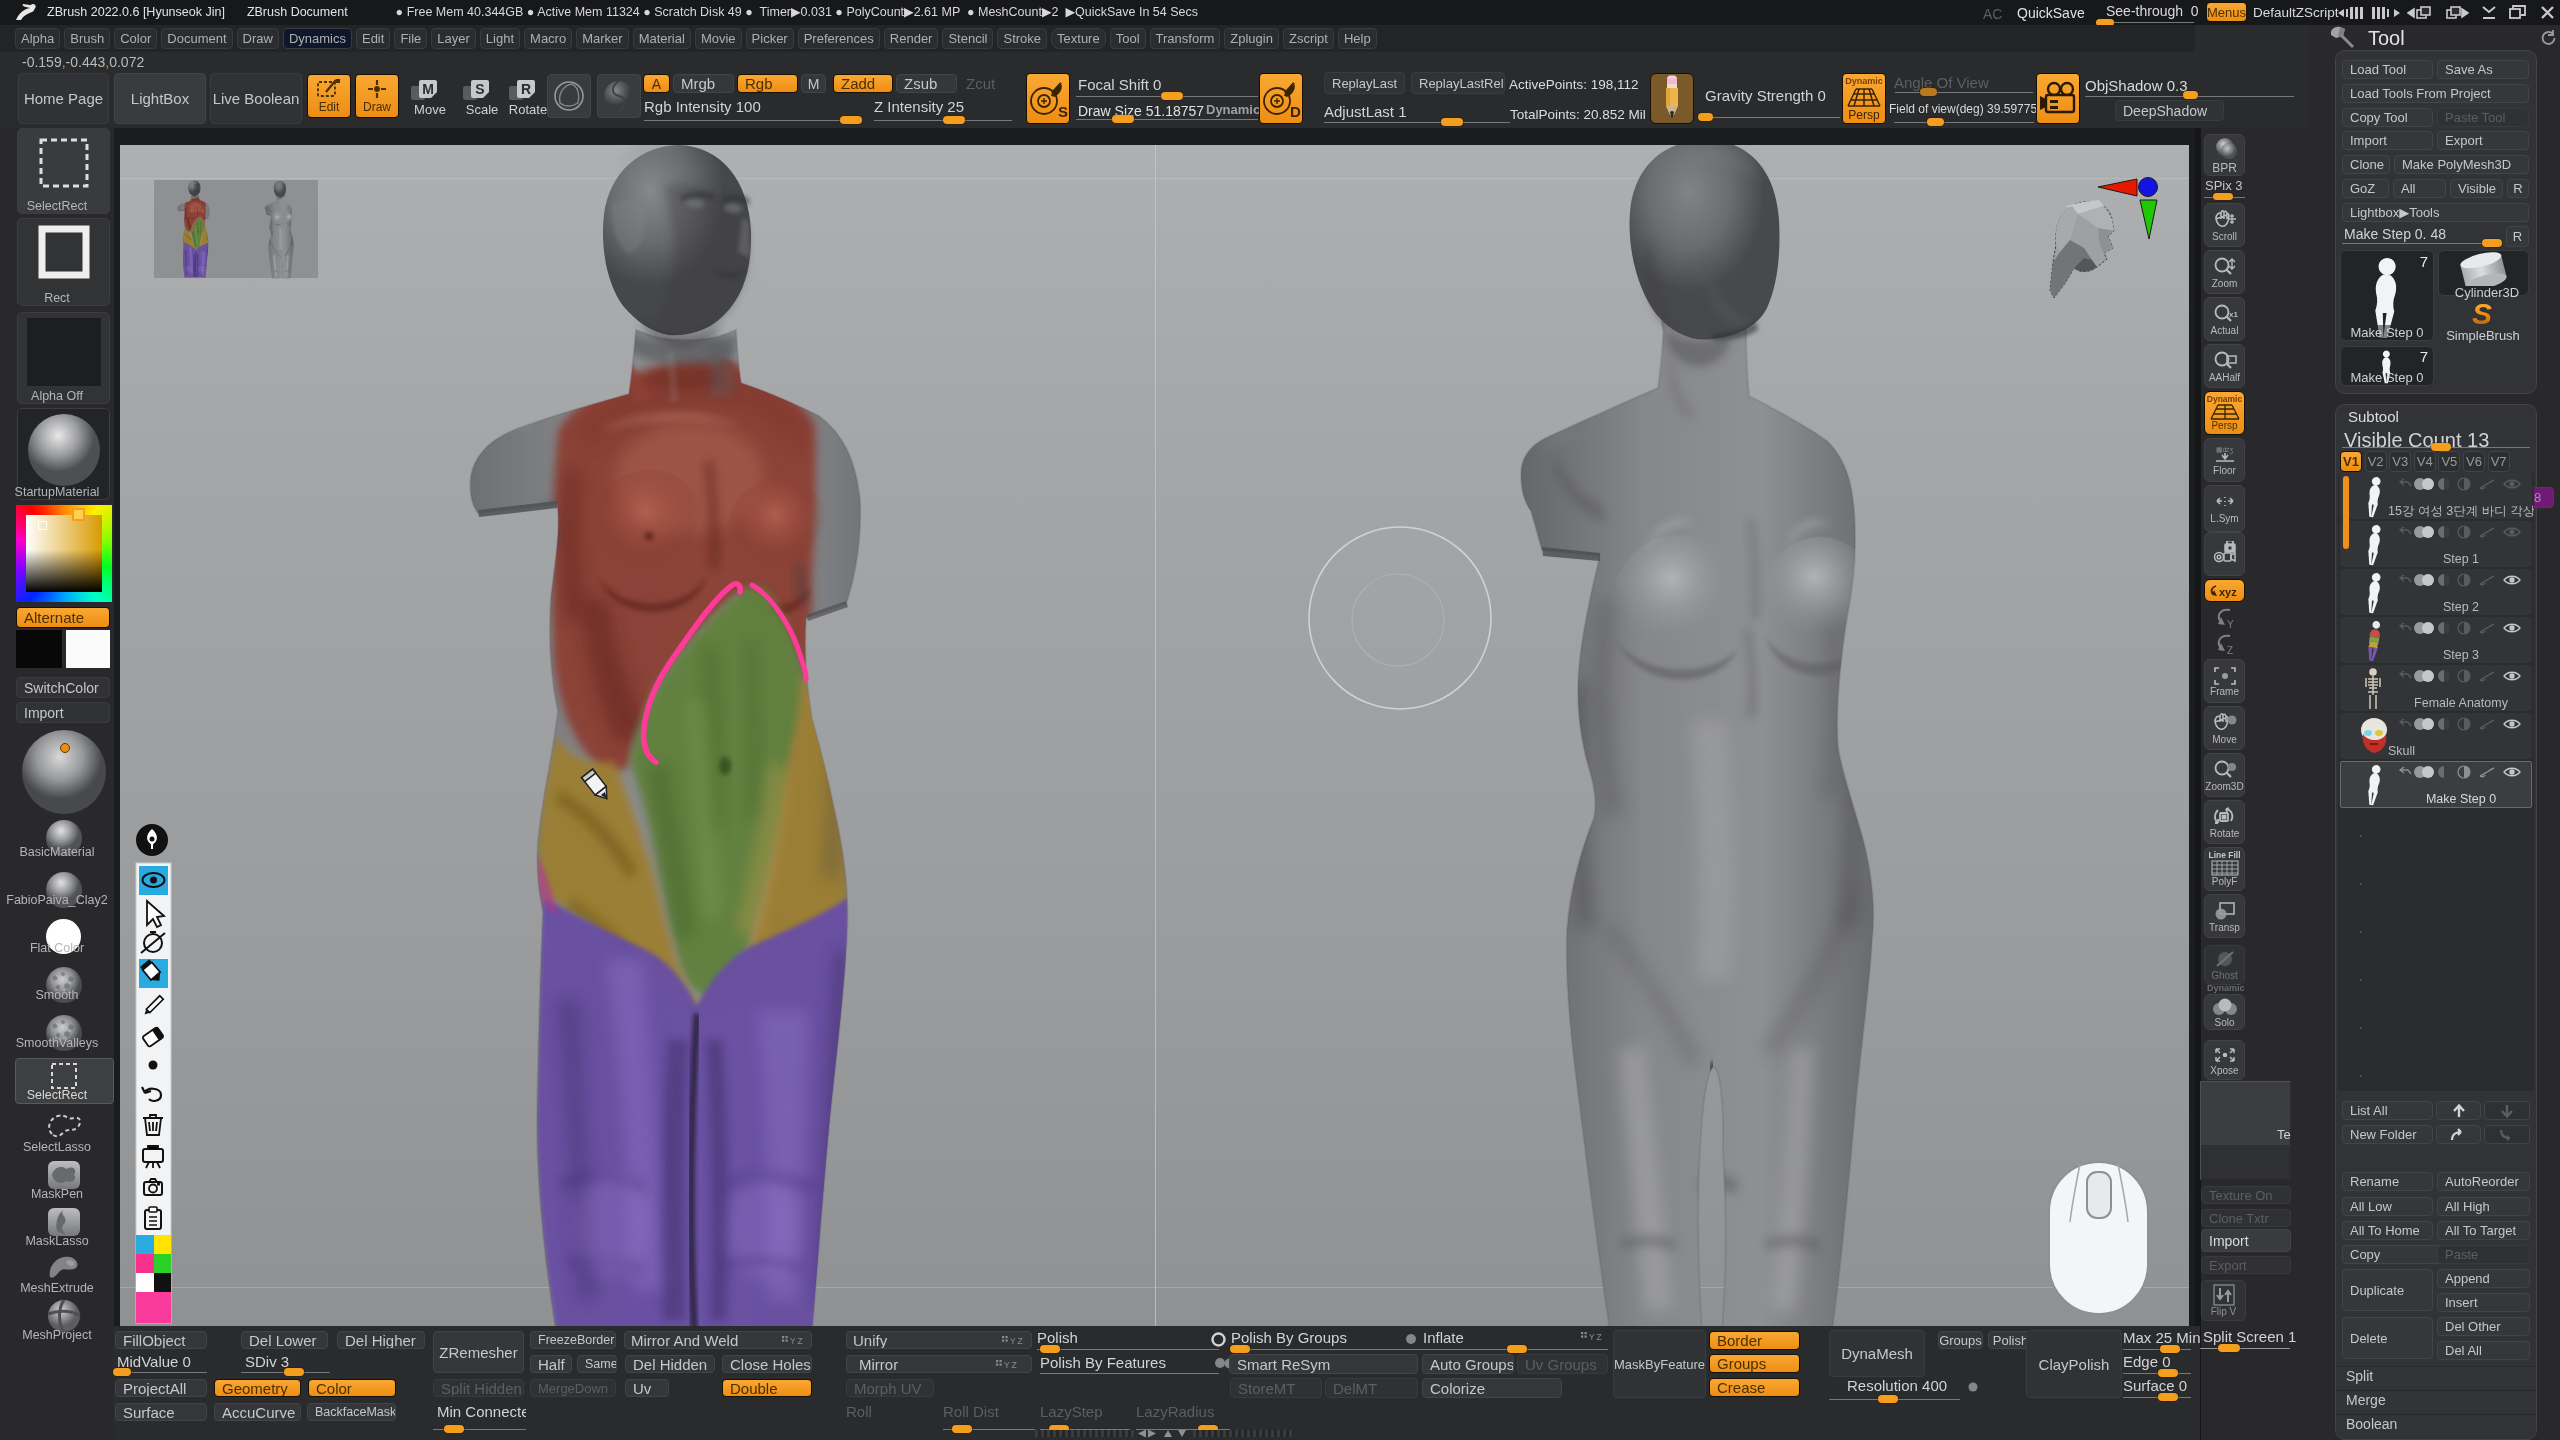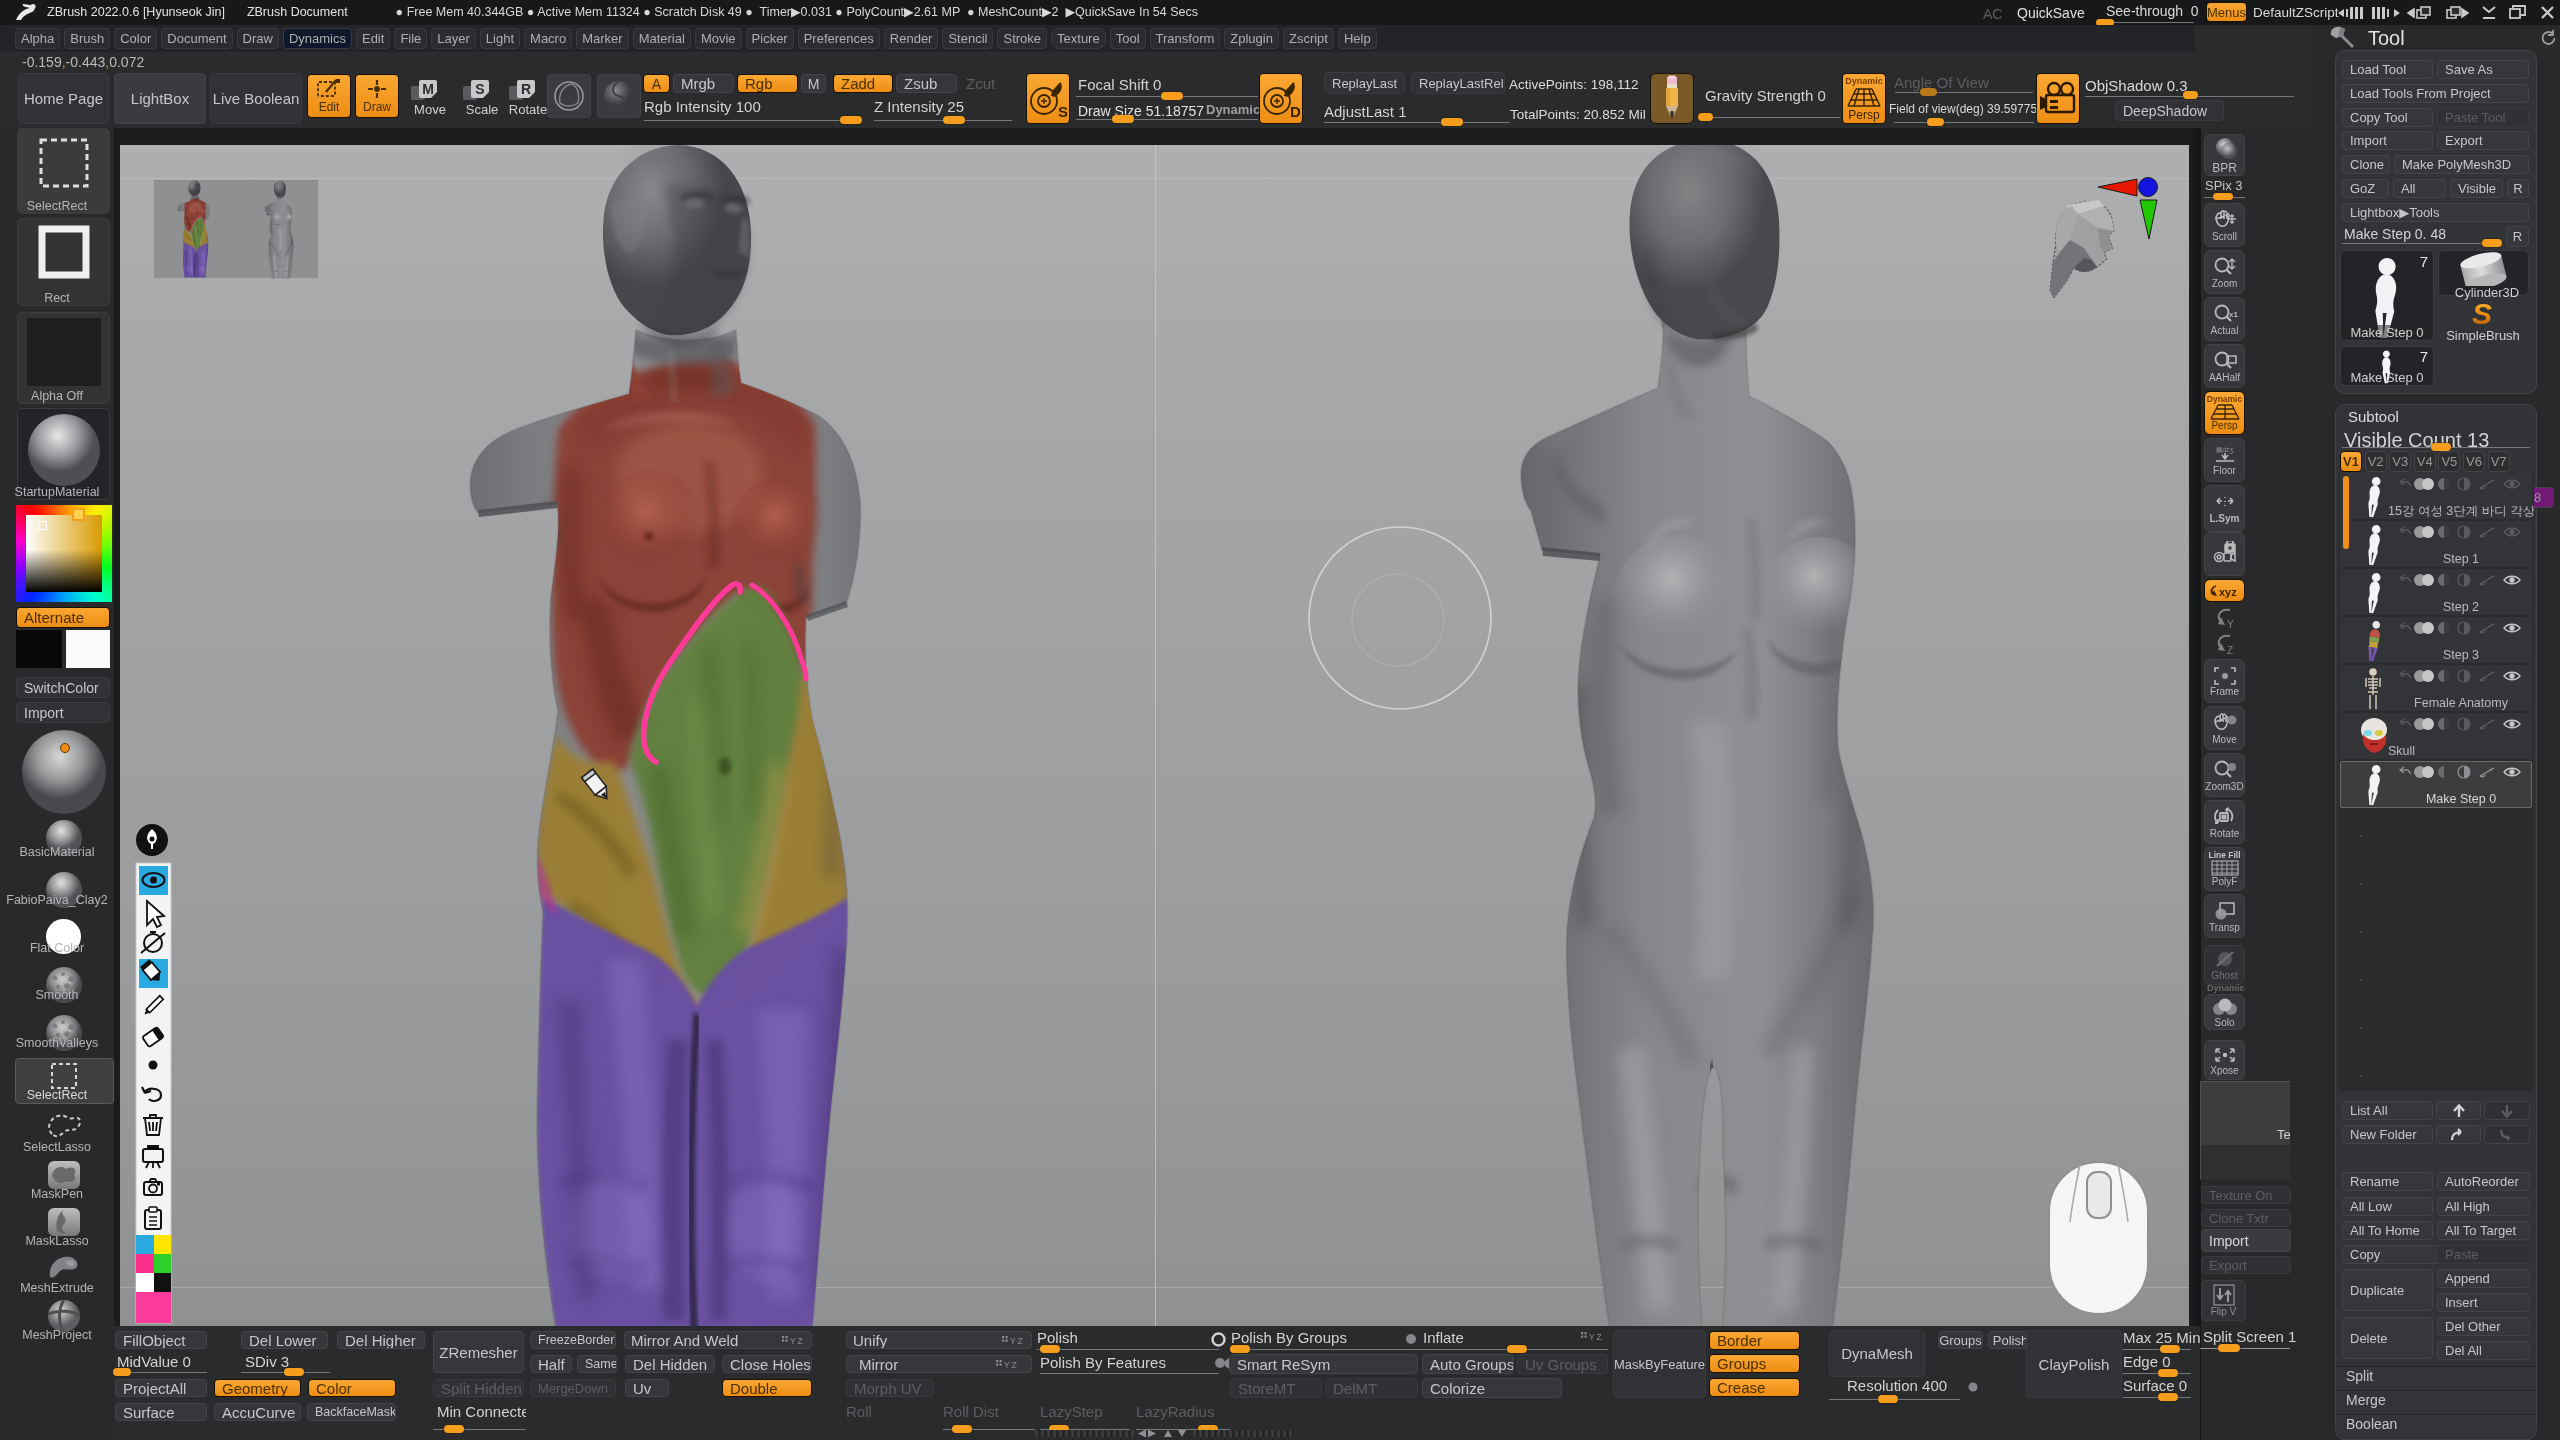--- a/index.html
+++ b/index.html
@@ -911,21 +911,21 @@
     </div>
 <div class="abs" style="left:2204px;top:438px;width:41px;height:44px;background:#37383b;border:1px solid #424346;border-radius:6px;display:flex;flex-direction:column;align-items:center;justify-content:center;">
       <svg width="26" height="20" viewBox="0 0 26 20">
         <g stroke="#b9babc" stroke-width="1.6" fill="none">
           <text x="4" y="7" font-size="7" fill="#85868a" stroke="none">▦ʣʒ</text>
           <path d="M13,8 13,13 M10,10 13,14 16,10 M4,16 22,16"></path>
         </g>
       </svg>
       <div style="font-size:10px;color:#b9babc;line-height:1;margin-top:1px;">Floor</div>
     </div>
-<div class="abs" style="left:2204px;top:485px;width:41px;height:47px;background:#37383b;border:1px solid #424346;border-radius:6px;display:flex;flex-direction:column;align-items:center;justify-content:center;font-weight:bold;">
+<div class="abs" style="left:2204px;top:485px;width:41px;height:47px;background:#37383b;border:1px solid #424346;border-radius:6px;display:flex;flex-direction:column;align-items:center;justify-content:center;">
       <svg width="26" height="20" viewBox="0 0 26 20">
         <g stroke="#b9babc" stroke-width="1.6" fill="none">
           <path d="M5,8 10,8 M5,8 8,5 M5,8 8,11 M21,8 16,8 M21,8 18,5 M21,8 18,11 M13,4 13,5 M13,8 13,9 M13,12 13,13"></path>
         </g>
       </svg>
       <div style="font-size:10px;color:#b9babc;line-height:1;margin-top:1px;">L.Sym</div>
     </div>
 <div class="abs" style="left:2204px;top:532px;width:41px;height:44px;background:#37383b;border:1px solid #424346;border-radius:6px;display:flex;flex-direction:column;align-items:center;justify-content:center;">
       <svg width="28" height="26" viewBox="0 0 28 26">
         <g stroke="#b9babc" stroke-width="1.5" fill="none">

